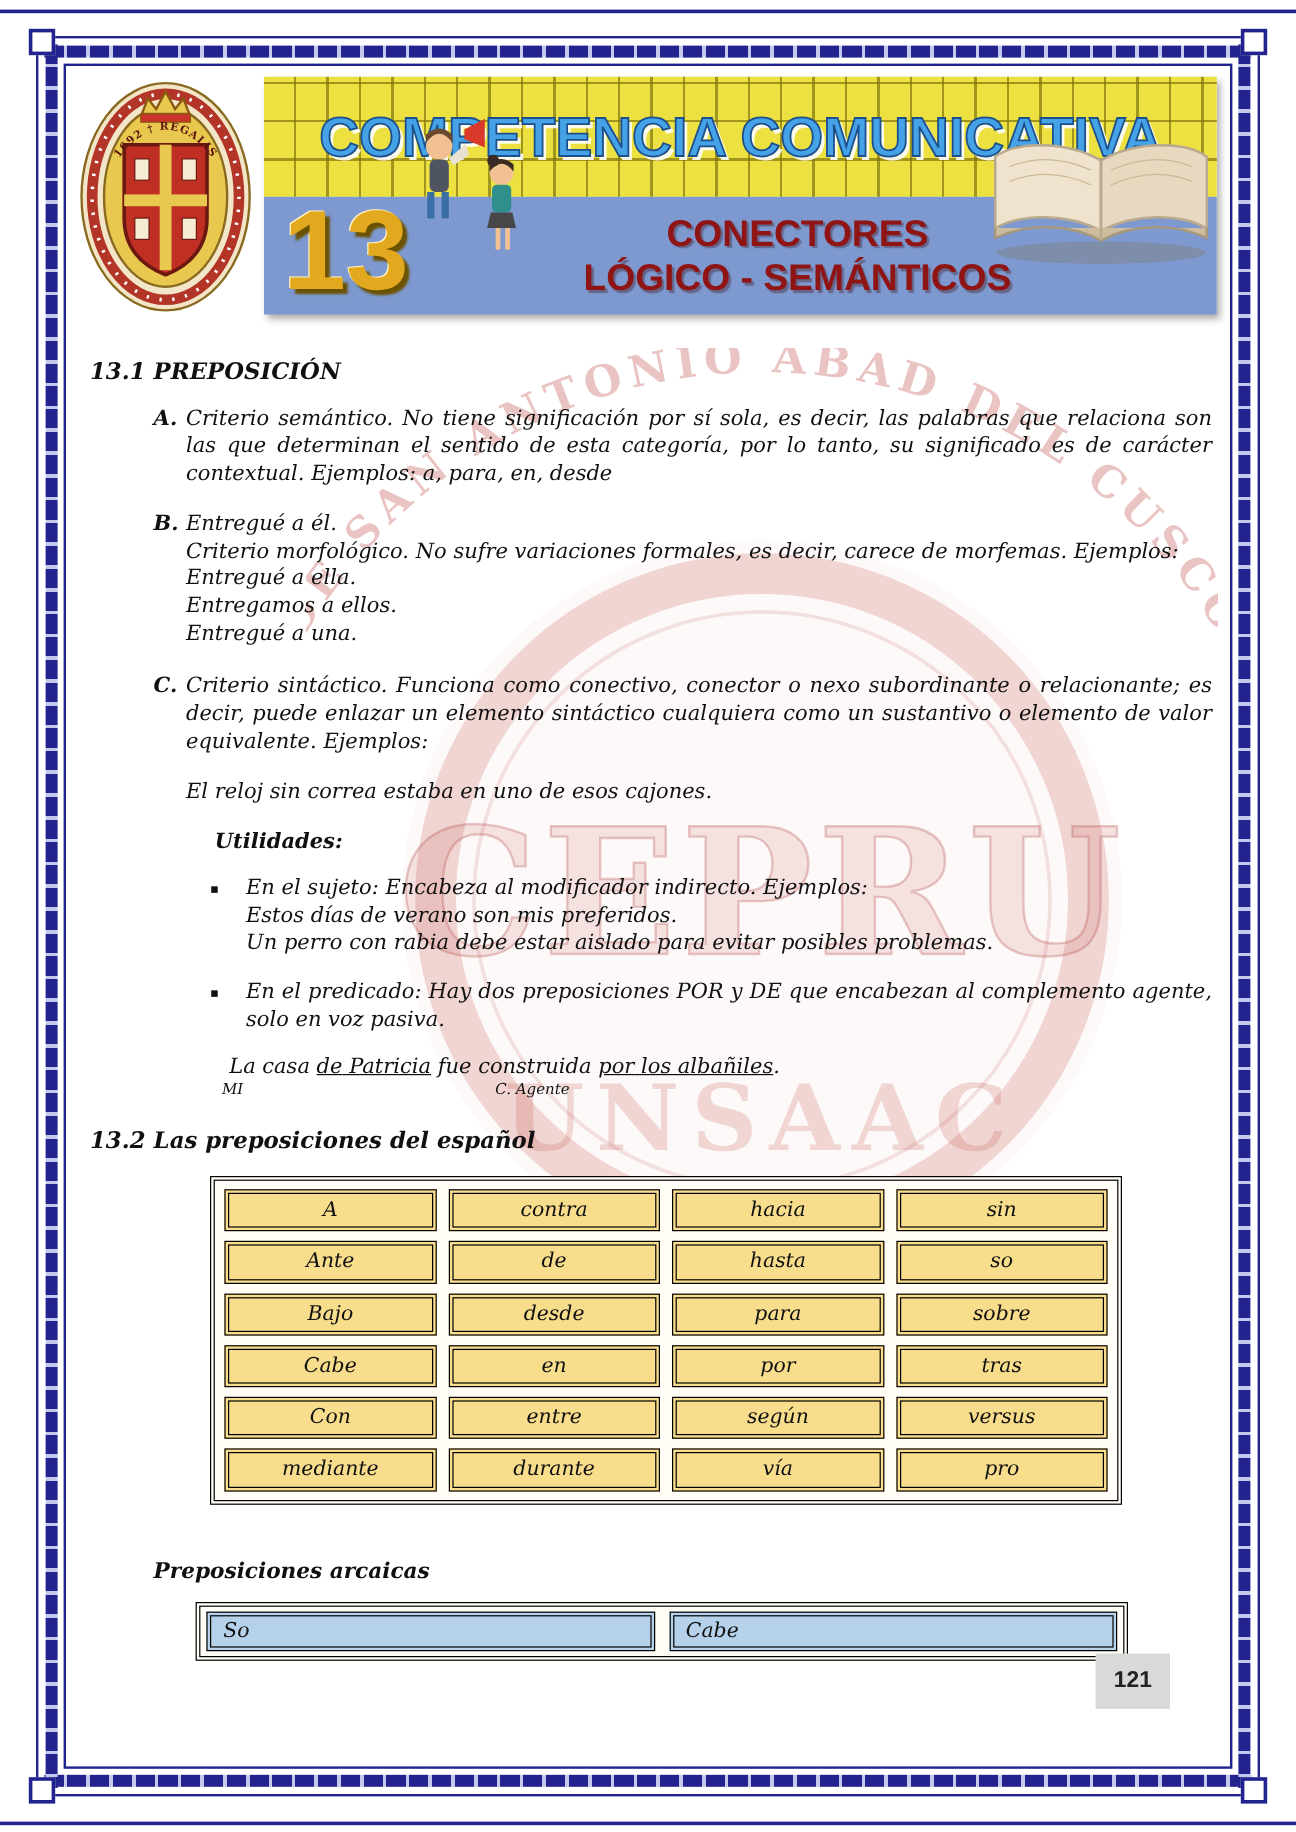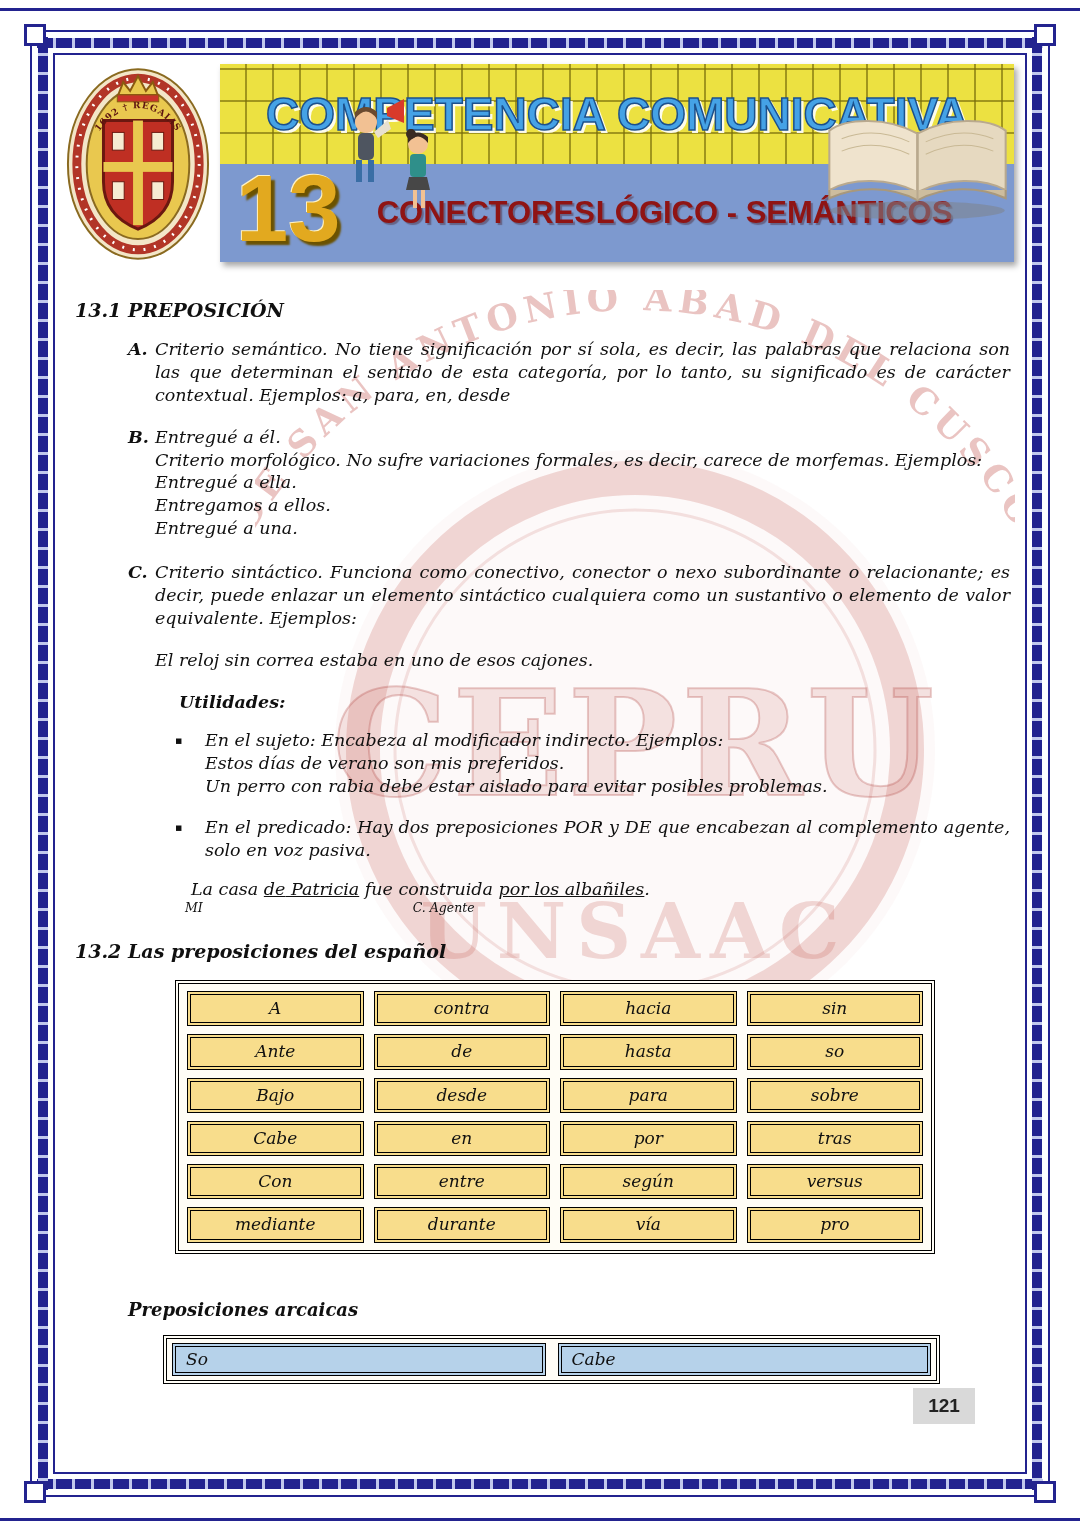--- a/index.html
+++ b/index.html
@@ -34,21 +34,21 @@
         repeating-linear-gradient(90deg,rgba(120,108,10,0) 0 25px,rgba(120,108,10,0.65) 25px 27px),
         repeating-linear-gradient(0deg,rgba(120,108,10,0) 0 30px,rgba(120,108,10,0.65) 30px 32px);
       display:flex;align-items:center;justify-content:center;}
   .banner-title{font-family:"Liberation Sans",sans-serif;font-size:46px;font-weight:bold;white-space:nowrap;
       color:#45a2e6;-webkit-text-stroke:1.5px #1c508c;text-shadow:3px 3px 0 rgba(255,255,255,0.9);letter-spacing:0px;}
   .banner-blue{position:absolute;left:0;top:100px;right:0;height:98px;background:#7d99cf;}
   .chapter-number{position:absolute;left:16px;top:100px;z-index:3;line-height:0.95;
       font-family:"Liberation Sans",sans-serif;font-size:94px;font-weight:bold;color:#e2a91f;
       text-shadow:4px 4px 2px #6b5200,-1px -1px 0 #fff2c2;}
   .subtitles{position:absolute;left:150px;right:55px;top:102px;height:94px;z-index:3;
-      display:flex;align-items:center;justify-content:center;gap:1px;}
+      display:flex;flex-direction:column;align-items:center;justify-content:center;gap:1px;}
   .subtitle{font-family:"Liberation Sans",sans-serif;font-weight:bold;font-size:31px;color:#8f1414;
       text-shadow:2px 2px 1px rgba(60,0,0,0.35);white-space:nowrap;}
   .book{position:absolute;right:-6px;top:44px;width:205px;height:118px;z-index:4;}
   .people{position:absolute;left:112px;top:28px;width:120px;height:140px;z-index:4;}
 
   
   .content{position:absolute;left:75px;top:298px;width:935px;z-index:1;
       font-size:17.5px;font-style:italic;line-height:1.31;}
   .sec-heading{display:flex;font-weight:bold;font-size:19px;}
   .sec-num{width:53px;flex-shrink:0;font-style:italic;}
@@ -70,21 +70,21 @@
 
   .ptable{margin:16px 0 0 100px;width:760px;border:4px double #000;background:#fffdf6;
       padding:7px 8px;display:grid;grid-template-columns:repeat(4,1fr);gap:8px 10px;box-sizing:border-box;}
   .pcell{border:4px double #000;background:#f8dd8c;text-align:center;padding:2px 0 3px 0;font-size:17px;}
 
   .archaic-title{margin-top:44px;margin-left:53px;font-weight:bold;font-size:18px;}
   .atable{margin:14px 0 0 88px;width:777px;border:4px double #000;background:#fffdf6;
       padding:4px 5px;display:grid;grid-template-columns:1fr 1fr;gap:0 12px;box-sizing:border-box;}
   .acell{border:4px double #000;background:#b6d2ea;text-align:left;padding:1px 10px 2px 10px;font-size:17px;}
 
-  .page-num{position:absolute;right:105px;bottom:103px;width:62px;height:36px;background:#d9d9d9;
+  .page-num{position:absolute;right:105px;bottom:103px;width:62px;height:46px;background:#d9d9d9;
       display:flex;align-items:center;justify-content:center;z-index:3;
       font-family:"Liberation Sans",sans-serif;font-style:normal;font-weight:bold;font-size:19px;color:#222;}
 </style>
 </head>
 <body>
 
 <div class="page">
 
   <div class="edge-line edge-top"></div>
   <div class="edge-line edge-bottom"></div>

